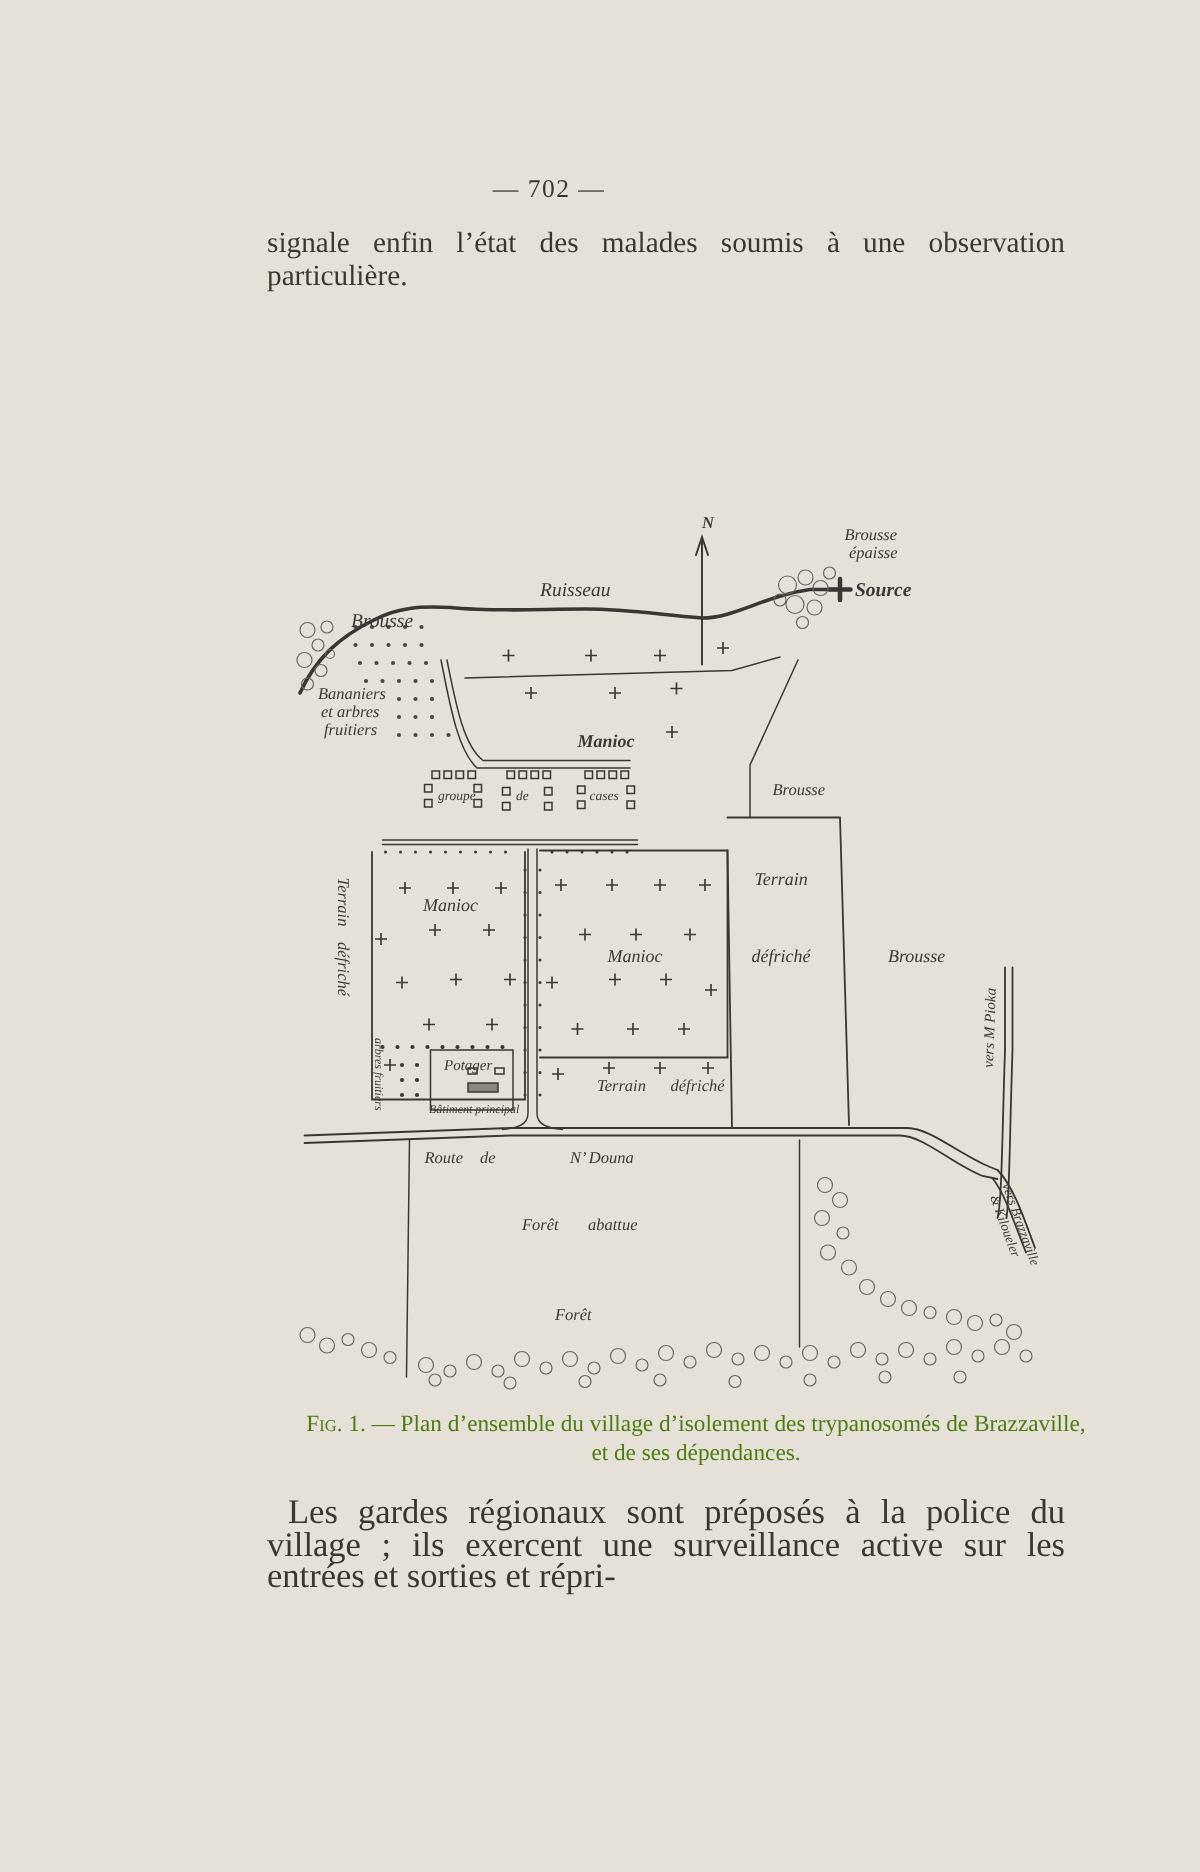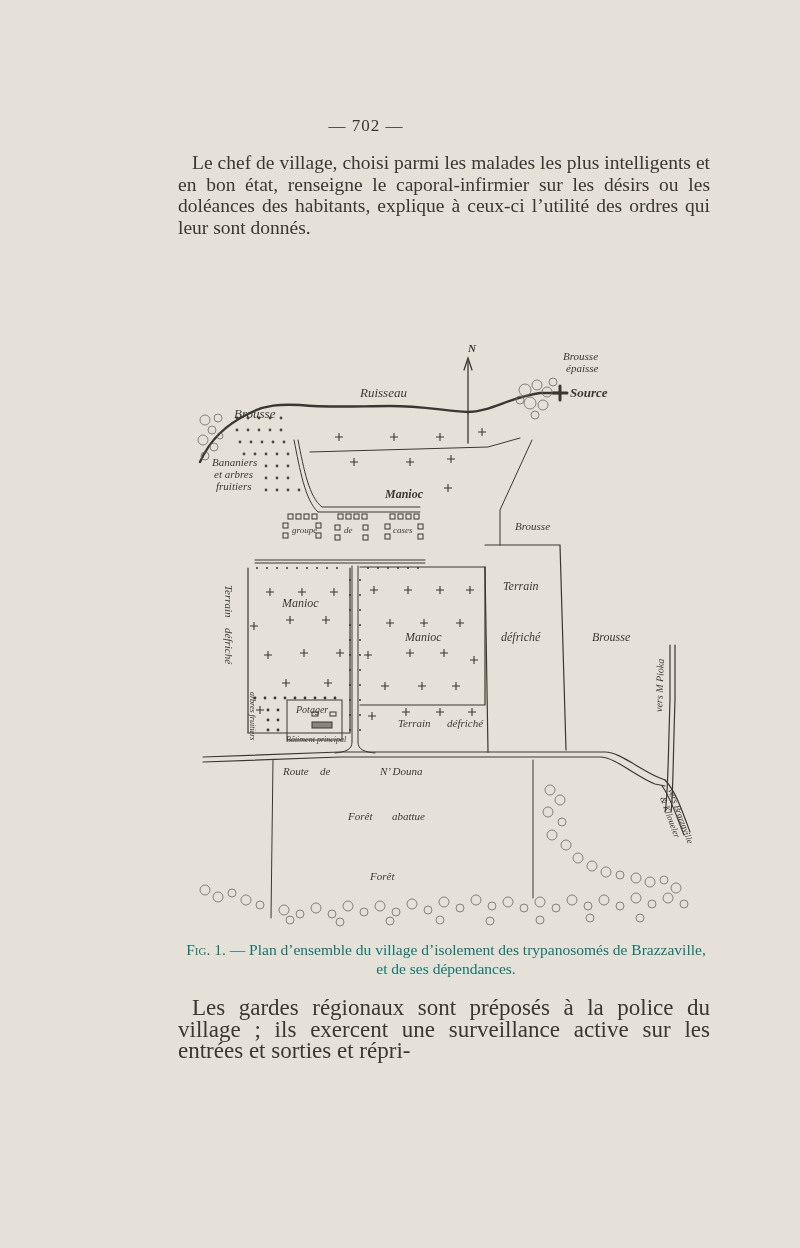--- a/index.html
+++ b/index.html
@@ -3,33 +3,33 @@
 <meta charset="utf-8">
 <style>
   html, body { margin:0; padding:0; }
   body { width:800px; height:1248px; background:#e6e1d8; position:relative; overflow:hidden;
          font-family:"Liberation Serif", "DejaVu Serif", serif; color:#3a3733; }
   .page-num { position:absolute; top:116px; left:0; width:652px; text-align:center; font-size:17px; letter-spacing:1px; padding-left:80px; box-sizing:border-box; }
   .para { position:absolute; left:178px; width:532px; font-size:19.5px; line-height:21.5px; text-align:justify; }
   .para p { margin:0; }
   .indent { text-indent:14px; }
   #p1 { top:152px; }
-  .caption { position:absolute; top:940px; left:186px; width:520px; font-size:15.5px; line-height:19px; text-align:center; color:#0f766e; }
+  .caption { position:absolute; top:940px; left:204px; width:520px; font-size:15.5px; line-height:19px; text-align:center; color:#4d7c0f; }
   .caption .fig { font-variant:small-caps; }
   #p2 { top:997px; font-size:23px; }
   .map { position:absolute; left:190px; top:340px; width:520px; height:595px; }
   .map text { font-family:"Liberation Serif", serif; font-style:italic; fill:#3b3835; }
 </style>
 </head>
 <body>
 
 <div class="page-num">— 702 —</div>
 
 <div class="para" id="p1">
-  <p class="indent">Le chef de village, choisi parmi les malades les plus intelligents et en bon état, renseigne le caporal-infirmier sur les désirs ou les doléances des habitants, explique à ceux-ci l’utilité des ordres qui leur sont donnés.</p>
+  <p>signale enfin l’état des malades soumis à une observation particulière.</p>
 </div>
 
 <svg class="map" viewBox="190 340 520 595" xmlns="http://www.w3.org/2000/svg">
   <g stroke="#3a3733" fill="none" stroke-linecap="round">
 
     <line x1="468" y1="443" x2="468" y2="360" stroke-width="1.3"></line>
     <path d="M464 370 L468 358 L472 370" stroke-width="1.3"></path>
 
     <path d="M200 462 C210 440, 225 425, 250 413 C265 405, 280 404, 300 405 C330 408, 360 406, 390 406 C420 406, 440 410, 468 412 C490 412, 510 397, 540 393 L560 393" stroke-width="2.4"></path>
 

